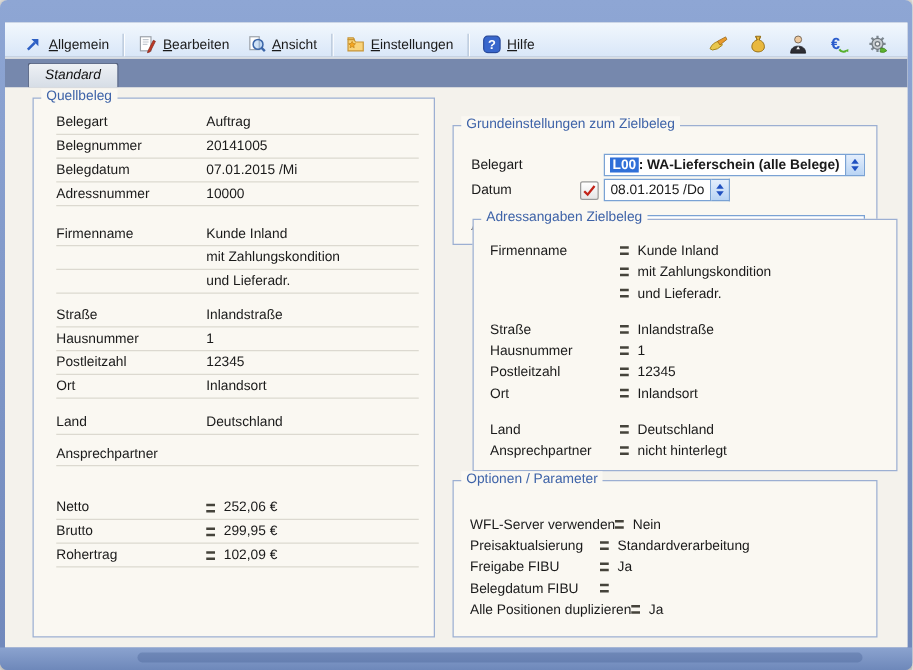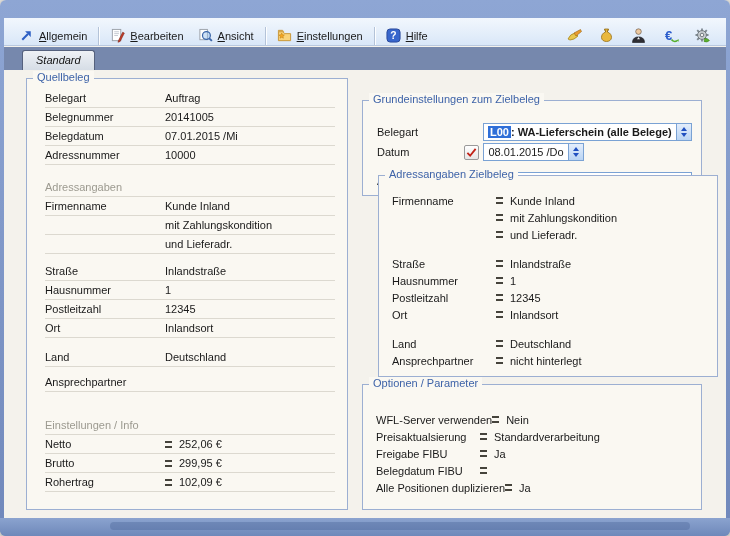--- a/index.html
+++ b/index.html
@@ -209,23 +209,20 @@
                 <span>07.01.2015 /Mi</span>
               </span>
             </div>
             <div class="row">
               <span class="lbl">Adressnummer</span>
               <span class="val">
                 <span>10000</span>
               </span>
             </div>
             <div class="gap" style="height: 13px;"></div>
-            <div class="row section">
-              <span class="lbl">Adressangaben</span>
-            </div>
             <div class="row">
               <span class="lbl">Firmenname</span>
               <span class="val">
                 <span>Kunde Inland</span>
               </span>
             </div>
             <div class="row">
               <span class="lbl"></span>
               <span class="val">
                 <span>mit Zahlungskondition</span>
@@ -270,23 +267,20 @@
               </span>
             </div>
             <div class="gap" style="height: 6px;"></div>
             <div class="row">
               <span class="lbl">Ansprechpartner</span>
               <span class="val">
                 <span></span>
               </span>
             </div>
             <div class="gap" style="height: 24px;"></div>
-            <div class="row section">
-              <span class="lbl">Einstellungen / Info</span>
-            </div>
             <div class="row">
               <span class="lbl">Netto</span>
               <span class="val">
                 <i class="eq"></i>
                 <span>252,06 €</span>
               </span>
             </div>
             <div class="row">
               <span class="lbl">Brutto</span>
               <span class="val">

